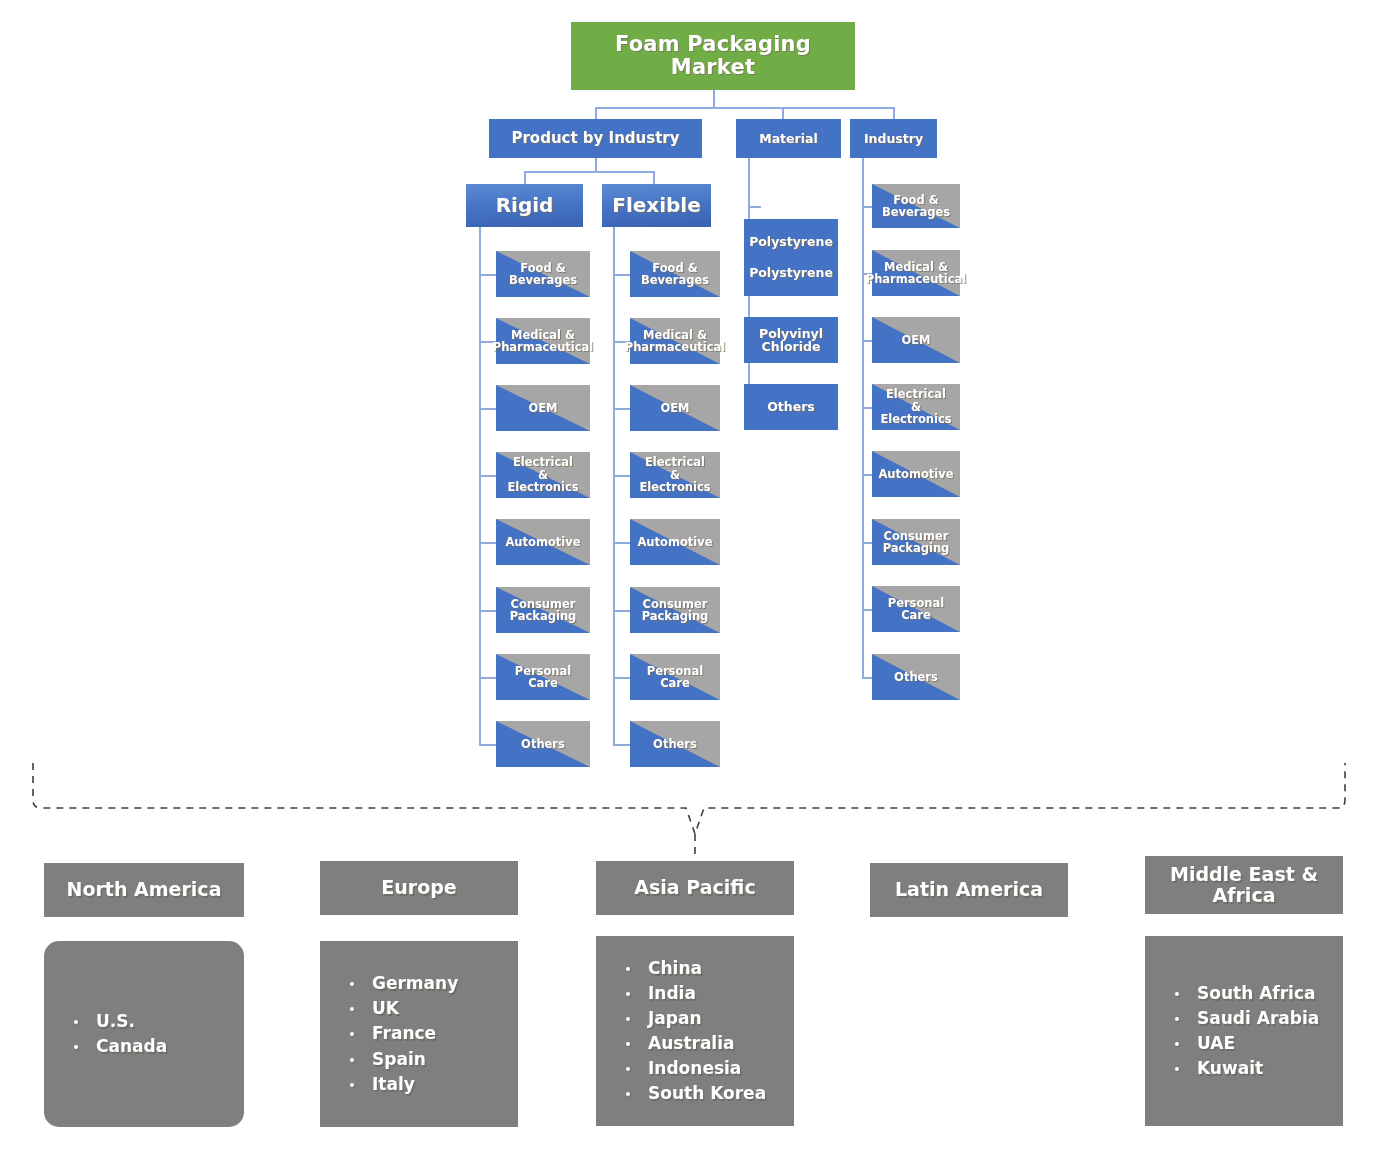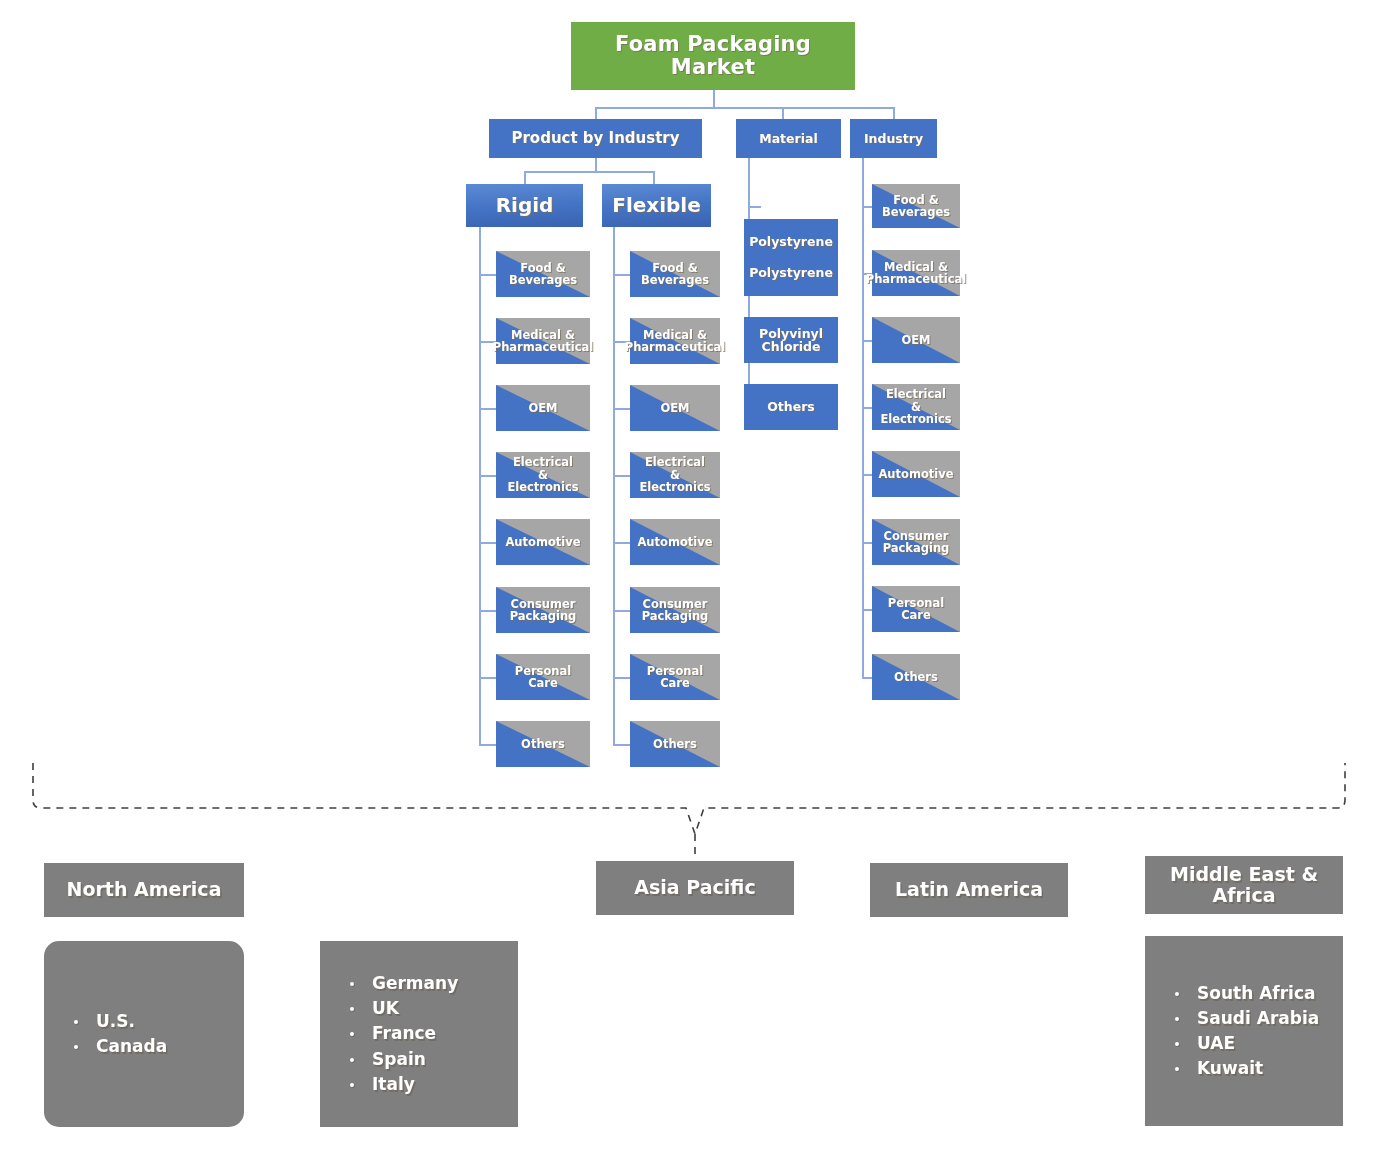--- a/index.html
+++ b/index.html
@@ -261,33 +261,46 @@
   <div class="reg-head" style="left:44px;top:863px;width:200px;height:54px;">
     <span>North America</span>
   </div>
   <div class="reg-body" style="left:44px;top:941px;width:200px;height:186px;border-radius:15px;">
     <ul>
       <li>U.S.</li>
       <li>Canada</li>
     </ul>
   </div>
 
+  <div class="reg-head" style="left:320px;top:861px;width:198px;height:54px;">
+    <span>Europe</span>
+  </div>
   <div class="reg-body" style="left:320px;top:941px;width:198px;height:186px;">
     <ul>
       <li>Germany</li>
       <li>UK</li>
       <li>France</li>
       <li>Spain</li>
       <li>Italy</li>
     </ul>
   </div>
 
   <div class="reg-head" style="left:596px;top:861px;width:198px;height:54px;">
     <span>Asia Pacific</span>
   </div>
+  <div class="reg-body" style="left:596px;top:936px;width:198px;height:190px;">
+    <ul>
+      <li>China</li>
+      <li>India</li>
+      <li>Japan</li>
+      <li>Australia</li>
+      <li>Indonesia</li>
+      <li>South Korea</li>
+    </ul>
+  </div>
 
   <div class="reg-head" style="left:870px;top:863px;width:198px;height:54px;">
     <span>Latin America</span>
   </div>
 
   <div class="reg-head" style="left:1145px;top:856px;width:198px;height:58px;">
     <span>Middle East &amp; Africa</span>
   </div>
   <div class="reg-body" style="left:1145px;top:936px;width:198px;height:190px;">
     <ul>

